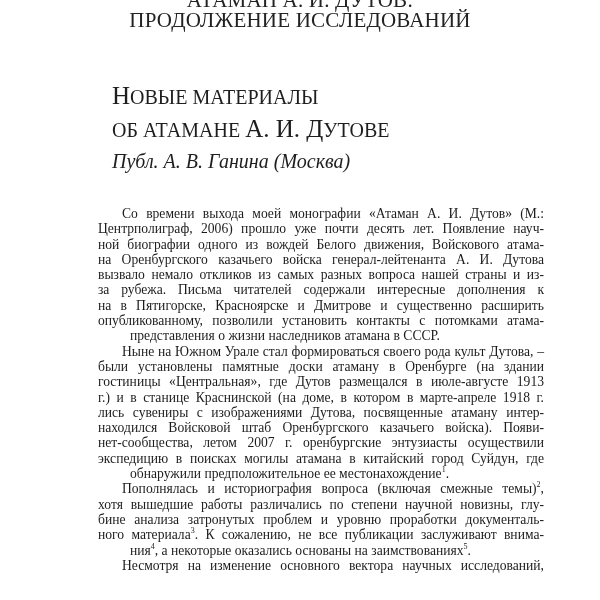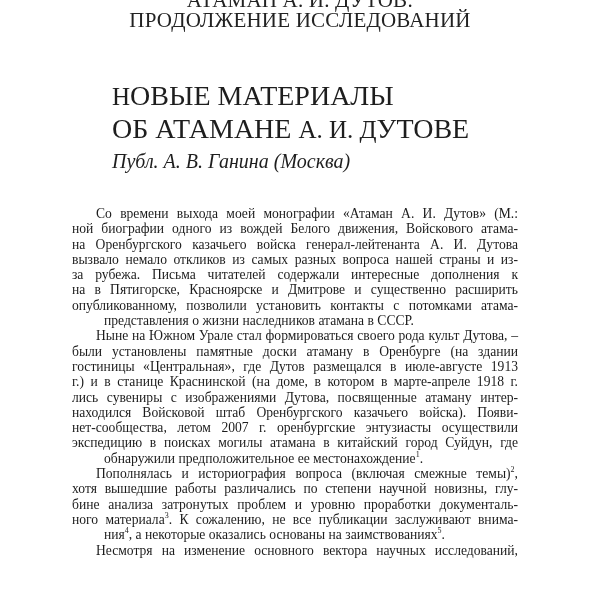--- a/index.html
+++ b/index.html
@@ -13,24 +13,24 @@
       position: absolute; left: 0; width: 600px; text-align: center;
       font-size: 21px; letter-spacing: 0.2px; color: #222;
     }
     #rt1 { top: -12px; }
     #rt2 { top: 8px; }
     .article-head {
       position: absolute; left: 112px; top: 80px;
       color: #1e1e1e;
     }
     .article-head .line { font-size: 25px; line-height: 32px; white-space: nowrap; }
-    .article-head .sc { font-size: 28px; }
+    .article-head .sc { font-size: 20px; }
     .article-head .byline { font-style: italic; font-size: 20px; line-height: 30px; }
     .body-text {
-      position: absolute; left: 72px; top: 206px; width: 446px;
+      position: absolute; left: 98px; top: 206px; width: 446px;
       font-size: 13.6px; line-height: 15.3px; color: #1c1c1c;
       text-align: justify;
     }
     .body-text .ln { display: block; text-align: justify; text-align-last: justify; white-space: nowrap; }
     .body-text .ln.last { text-align-last: left; margin-left: 32px; }
     .body-text .ln.ind { padding-left: 24px; }
     sup { font-size: 8px; line-height: 0; vertical-align: 6px; }
   </style>
 </head>
 <body>
@@ -41,20 +41,21 @@
 <div class="article-head">
   <div class="line"><span>Н</span><span class="sc">ОВЫЕ МАТЕРИАЛЫ</span></div>
   <div class="line"><span class="sc">ОБ АТАМАНЕ </span><span>А. И. Д</span><span class="sc">УТОВЕ</span></div>
   <div class="byline">Публ. А. В. Ганина (Москва)</div>
 </div>
 
 <div class="body-text">
 
   <div>
     <span class="ln ind">Со времени выхода моей монографии «Атаман А. И. Дутов» (М.:</span>
+    <span class="ln">Центрполиграф, 2006) прошло уже почти десять лет. Появление науч-</span>
     <span class="ln">ной биографии одного из вождей Белого движения, Войскового атама-</span>
     <span class="ln">на Оренбургского казачьего войска генерал-лейтенанта А. И. Дутова</span>
     <span class="ln">вызвало немало откликов из самых разных вопроса нашей страны и из-</span>
     <span class="ln">за рубежа. Письма читателей содержали интересные дополнения к</span>
     <span class="ln">на в Пятигорске, Красноярске и Дмитрове и существенно расширить</span>
     <span class="ln">опубликованному, позволили установить контакты с потомками атама-</span>
     <span class="ln last">представления о жизни наследников атамана в СССР.</span>
   </div>
 
   <div>

